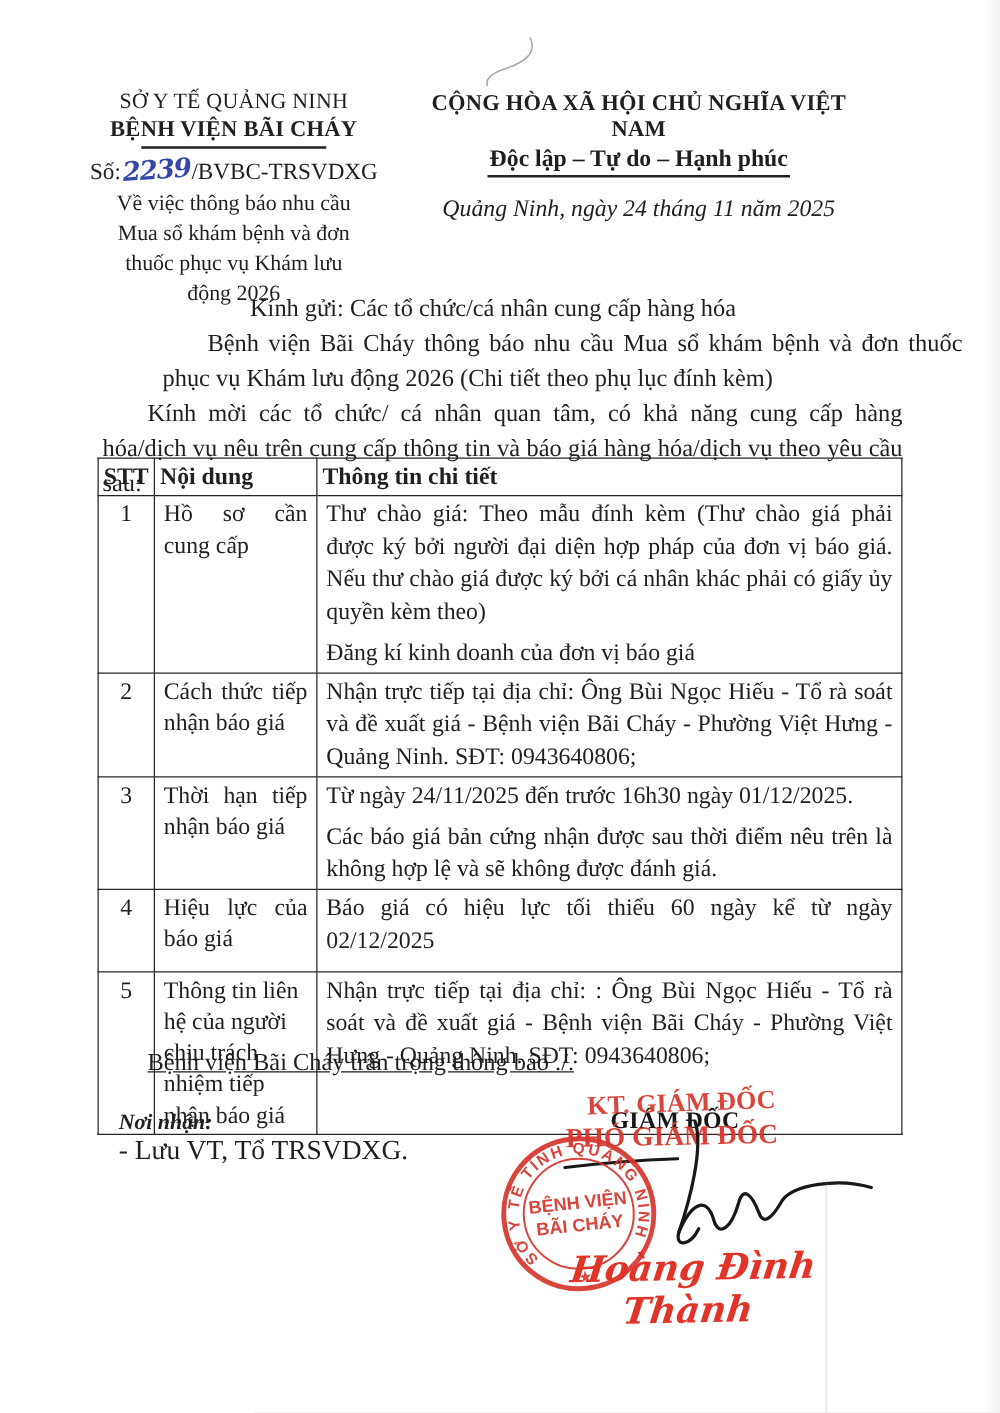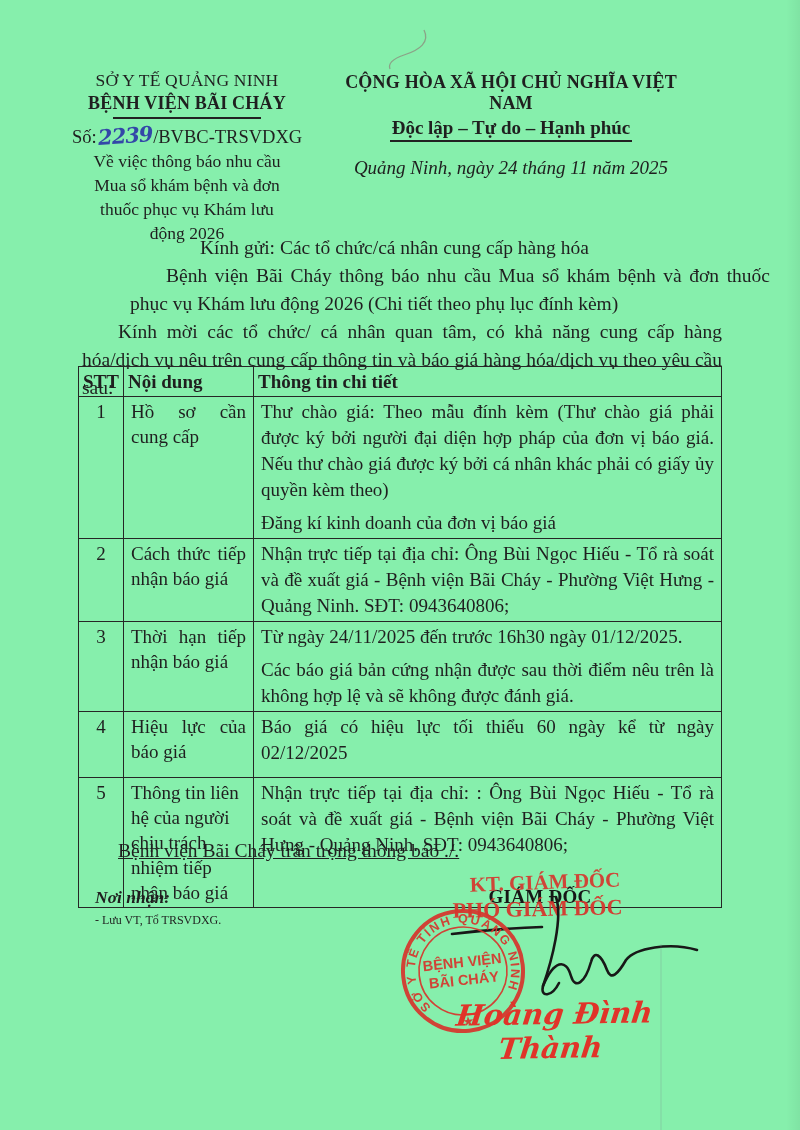--- a/index.html
+++ b/index.html
@@ -1,18 +1,18 @@
 <!DOCTYPE html>
 <html lang="vi"><head>
 <meta charset="utf-8">
 <style>
   html,body{margin:0;padding:0;background:#e8e8e8;}
   .page{
     position:relative; width:800px; height:1130px; margin:0 auto;
-    background:#86efac; overflow:hidden;
+    background:#ffffff; overflow:hidden;
     font-family:"Liberation Serif", serif; color:#1f1f1f;
   }
   .page::after{ 
     content:""; position:absolute; right:0; top:0; width:14px; height:100%;
     background:linear-gradient(to right, rgba(0,0,0,0), rgba(0,0,0,0.05));
     pointer-events:none;
   }
   
   .hdr-left{position:absolute; left:84px; top:70px; width:206px; text-align:center;}
   .hdr-left .dept{font-size:17.5px; letter-spacing:.2px;}
@@ -145,21 +145,21 @@
         <p>Nhận trực tiếp tại địa chỉ: : Ông Bùi Ngọc Hiếu - Tổ rà soát và đề xuất giá - Bệnh viện Bãi Cháy - Phường Việt Hưng - Quảng Ninh. SĐT: 0943640806;</p>
       </td>
     </tr>
   </tbody>
     </table>
 
   <div class="closing">Bệnh viện Bãi Cháy trân trọng thông báo ./.</div>
 
   <div class="recipients">
     <div class="lbl">Nơi nhận:</div>
-    <div style="font-size:12px">- Lưu VT, Tổ TRSVDXG.</div>
+    <div style="font-size:22px">- Lưu VT, Tổ TRSVDXG.</div>
   </div>
 
   <div class="sig-printed">GIÁM ĐỐC</div>
   <div class="sig-kt">KT. GIÁM ĐỐC</div>
   <div class="sig-deputy">PHÓ GIÁM ĐỐC</div>
 
   <svg class="sig-ink" width="290" height="135" viewBox="0 0 290 135">
     <g fill="none" stroke="#181818" stroke-width="2.6" stroke-linecap="round" stroke-linejoin="round">
       <path d="M22 54 C 55 50, 85 48, 112 47"></path>
       <path d="M126 17 C 133 38, 122 80, 113 106 C 110 118, 122 117, 129 103"></path>

